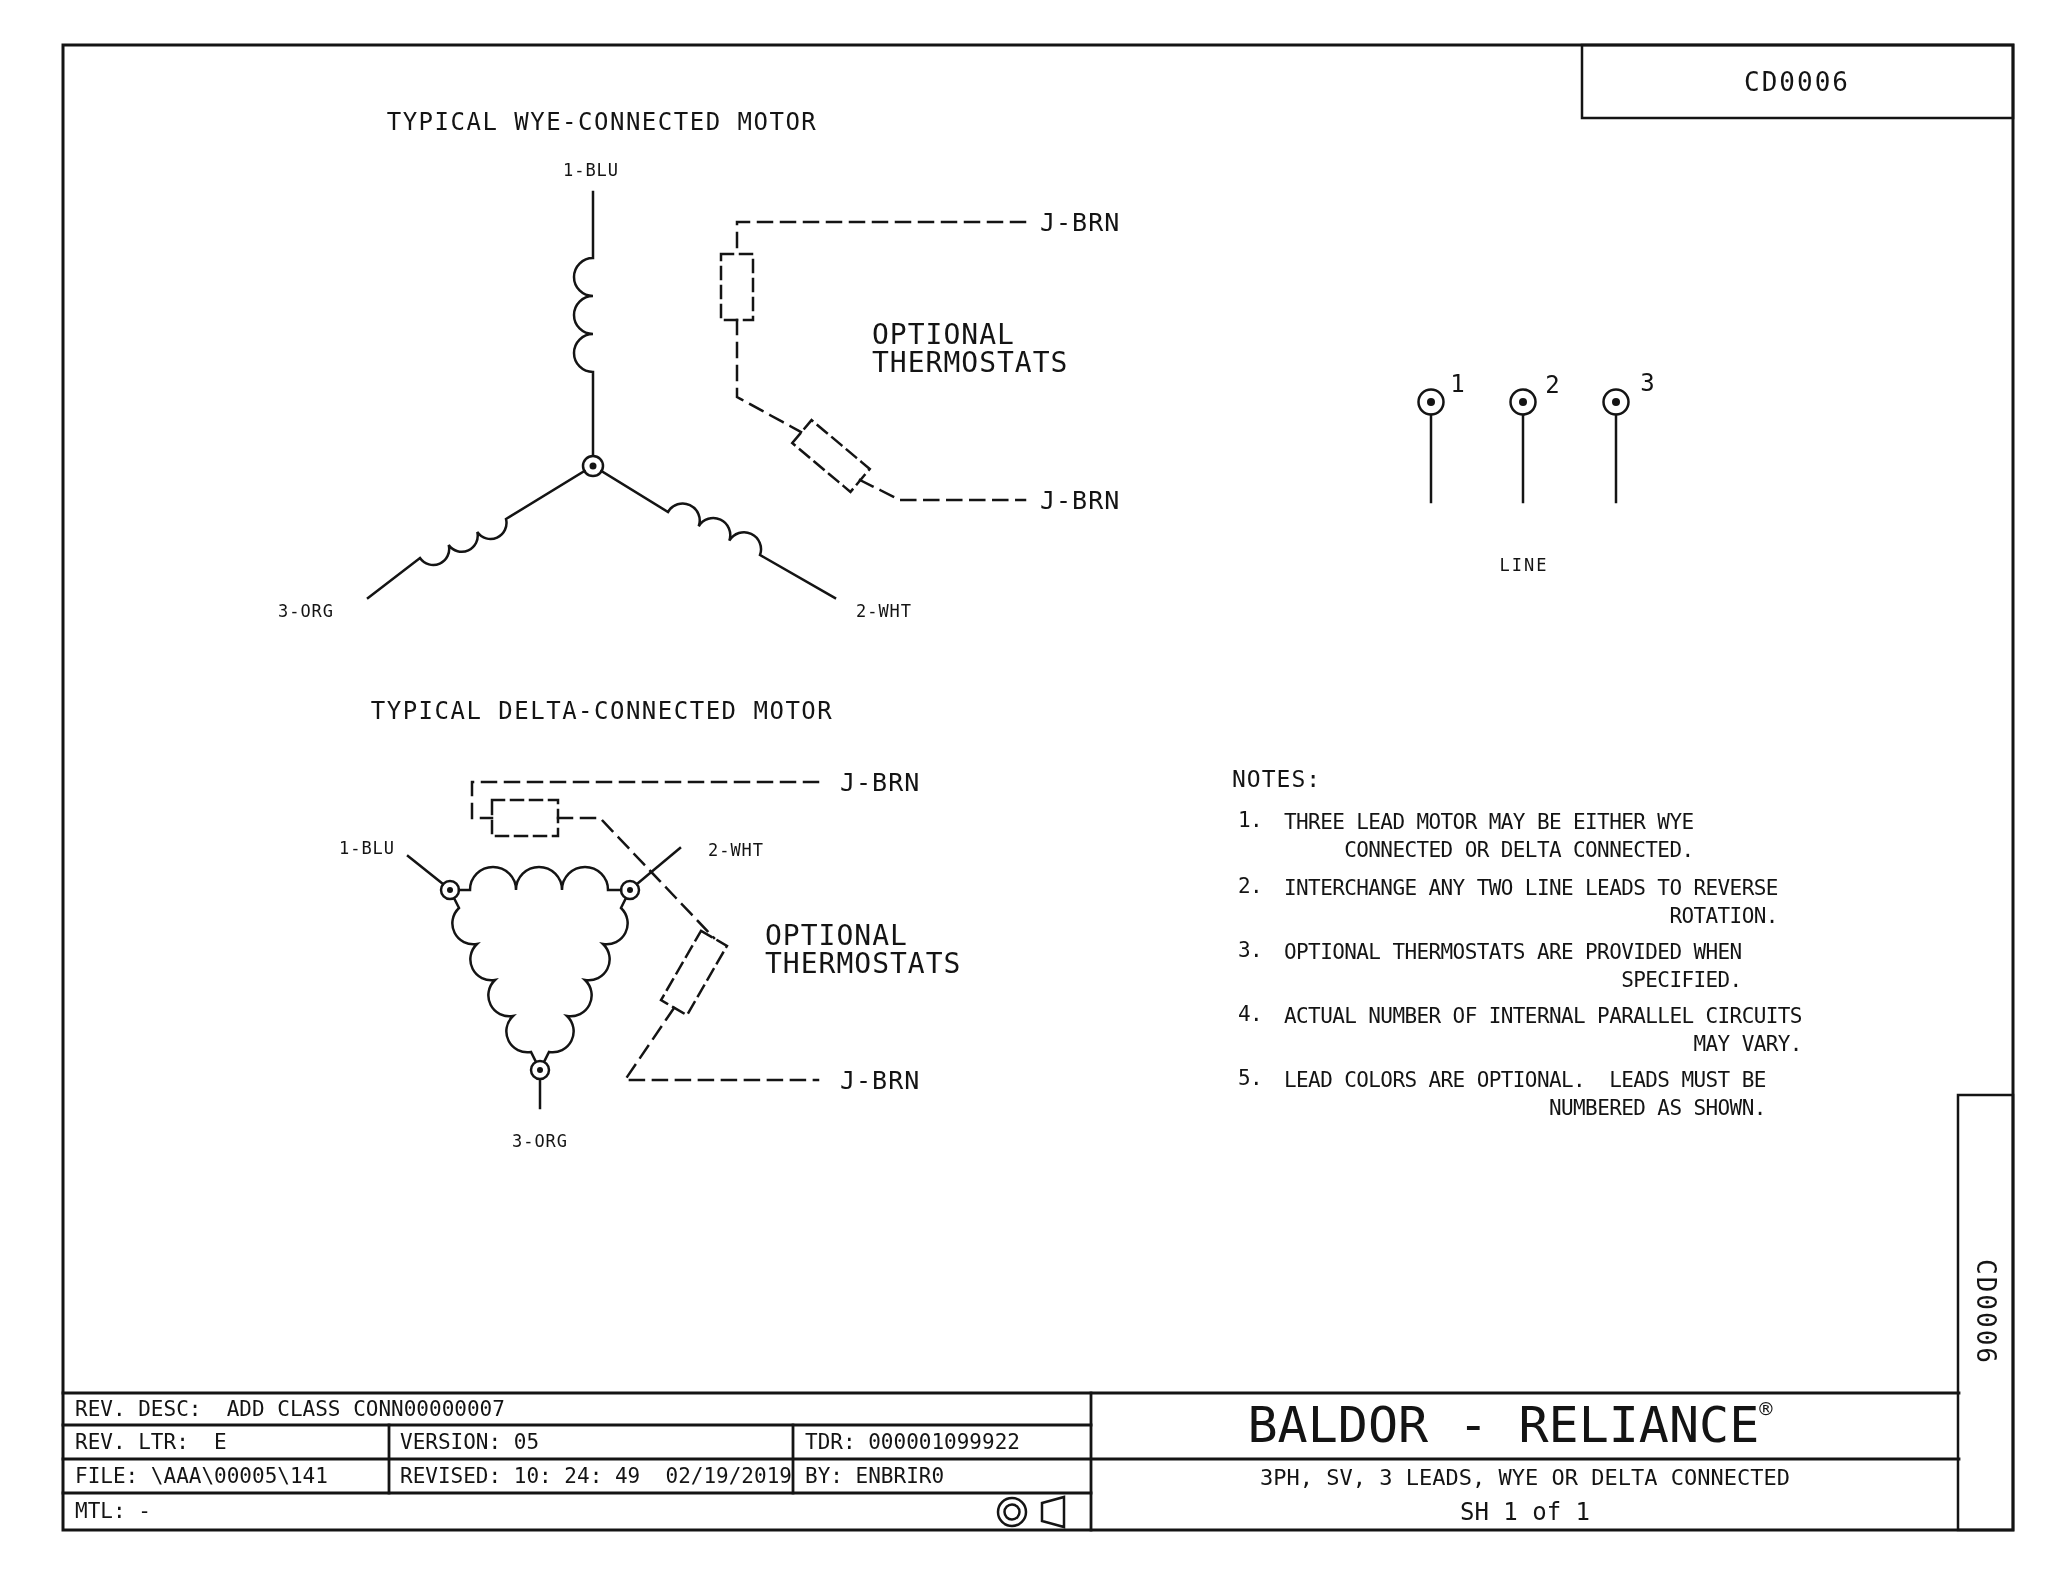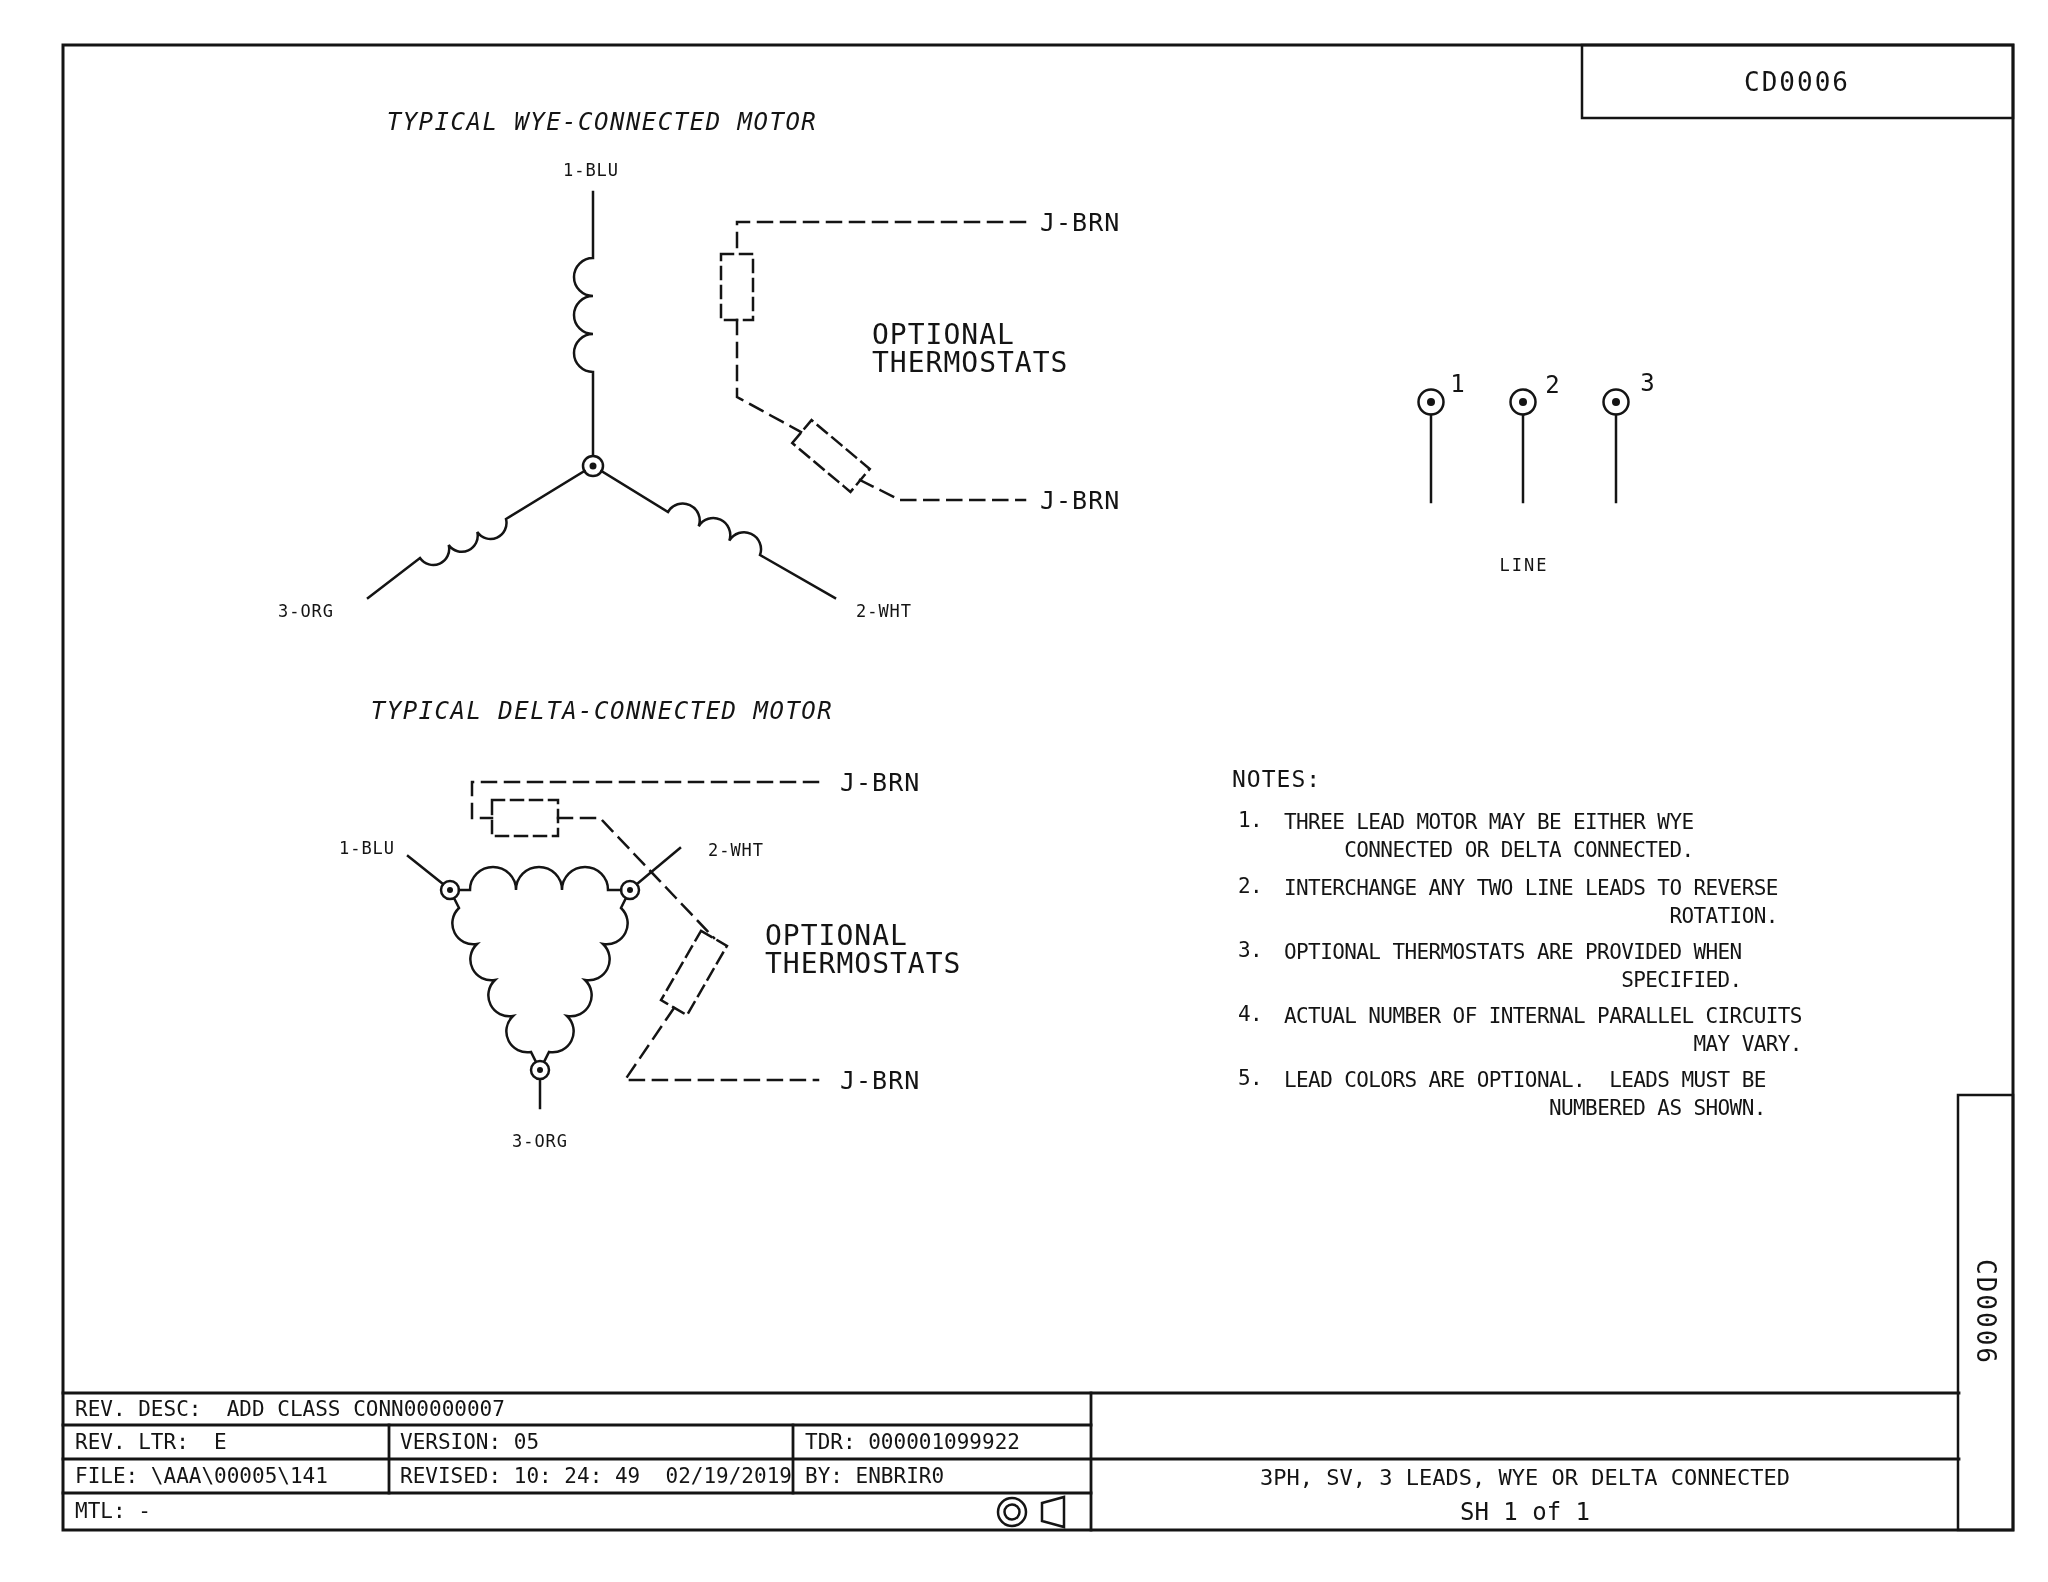--- a/index.html
+++ b/index.html
@@ -3,21 +3,21 @@
 <meta charset="utf-8">
 <style>
   html,body{margin:0;padding:0;background:#fff;}
   #sheet{position:relative;width:2048px;height:1582px;background:#fff;overflow:hidden;
          font-family:"DejaVu Sans Mono",monospace;color:#141414;}
   #linework{position:absolute;left:0;top:0;width:2048px;height:1582px;}
   .lbl{position:absolute;transform:translate(-50%,-50%);font-size:17px;letter-spacing:1px;
        white-space:pre;color:#141414;}
   .lbl-left{position:absolute;transform:translate(0,-50%);font-size:25px;letter-spacing:1px;
        white-space:pre;color:#141414;text-align:right;}
-  .diag-title{font-size:24px;letter-spacing:1.5px;font-style:italic;}
+  .diag-title{font-size:24px;letter-spacing:1.5px;}
   .opt-line{font-size:28px;letter-spacing:1px;}
   .term-num{font-size:24px;}
   .notes-head{font-size:23px;letter-spacing:1px;}
   .note-num{position:absolute;font-size:21px;letter-spacing:-0.6px;white-space:pre;}
   .note-body{position:absolute;font-size:21px;letter-spacing:-0.6px;line-height:28px;white-space:pre;text-align:right;}
   .tb-cell{position:absolute;transform:translate(0,-50%);font-size:21px;letter-spacing:0;
        white-space:pre;}
   .docnum{font-size:26px;letter-spacing:2px;}
   .docnum-side{position:absolute;transform:translate(-50%,-50%) rotate(90deg);
        font-size:26px;letter-spacing:2px;white-space:pre;}
@@ -164,16 +164,17 @@
 
   <div class="tb-cell" style="left:75px;top:1409px">REV. DESC:  ADD CLASS CONN00000007</div>
   <div class="tb-cell" style="left:75px;top:1442px">REV. LTR:  E</div>
   <div class="tb-cell" style="left:400px;top:1442px">VERSION: 05</div>
   <div class="tb-cell" style="left:805px;top:1442px">TDR: 000001099922</div>
   <div class="tb-cell" style="left:75px;top:1476px">FILE: \AAA\00005\141</div>
   <div class="tb-cell" style="left:400px;top:1476px">REVISED: 10: 24: 49  02/19/2019</div>
   <div class="tb-cell" style="left:805px;top:1476px">BY: ENBRIR0</div>
   <div class="tb-cell" style="left:75px;top:1511px">MTL: -</div>
 
+  <div class="brand-wrap" style="left:1510px;top:1425px"><span class="brand-name">BALDOR - RELIANCE</span><span class="brand-reg">®</span></div>
   <div class="lbl brand-sub" style="left:1525px;top:1477px;letter-spacing:0">3PH, SV, 3 LEADS, WYE OR DELTA CONNECTED</div>
   <div class="lbl brand-sheet" style="left:1525px;top:1512px;letter-spacing:0">SH 1 of 1</div>
 
 </div>
 
 </body></html>

